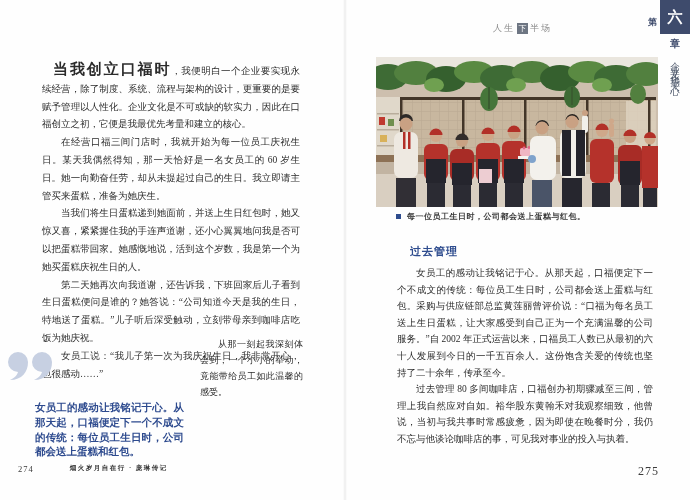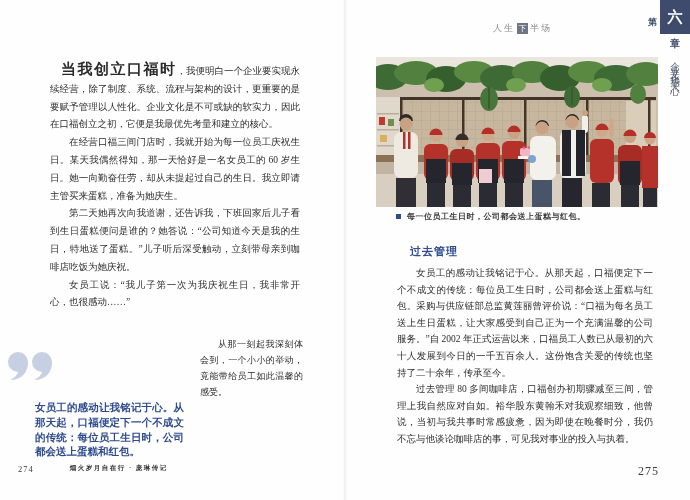--- a/index.html
+++ b/index.html
@@ -10,21 +10,21 @@
   .seam { position:absolute; left:343px; top:0; width:4px; height:500px;
           background:linear-gradient(90deg, rgba(0,0,0,0), rgba(0,0,0,0.07), rgba(0,0,0,0)); }
 
   .page { position:absolute; top:0; height:500px; width:345px; }
   .page-left  { left:0; }
   .page-right { left:345px; }
 
   
   .left-body { position:absolute; left:42px; top:62px; width:258px;
                font-size:9.5px; line-height:17.8px; text-align:justify; }
-  .left-body p { text-indent:2em;margin-left:8px; }
+  .left-body p { text-indent:2em; }
   .left-body p.lead { text-indent:11px; }
   .lead-title { font-size:15px; font-weight:bold; letter-spacing:1.5px; line-height:1; }
 
   .quote-block { position:absolute; left:8px; top:352px; width:176px; }
   .quote-mark { width:46px; height:28px; display:block; }
   .quote-text { margin-top:20px; padding-left:27px; width:176px;
                 font-family:"Liberation Sans","DejaVu Sans",sans-serif;
                 font-weight:bold; font-size:10.5px; line-height:14.8px;
                 color:#2d4a8e; text-align:justify; }
 
@@ -78,20 +78,21 @@
 </head>
 <body>
 
 <div class="spread">
 
   <div class="page page-left">
 
     <div class="left-body">
       <p class="lead"><span class="lead-title">当我创立口福时</span><span>，我便明白一个企业要实现永续经营，除了制度、系统、流程与架构的设计，更重要的是要赋予管理以人性化。企业文化是不可或缺的软实力，因此在口福创立之初，它便是我最优先考量和建立的核心。</span></p>
       <p>在经营口福三间门店时，我就开始为每一位员工庆祝生日。某天我偶然得知，那一天恰好是一名女员工的 60 岁生日。她一向勤奋任劳，却从未提起过自己的生日。我立即请主管买来蛋糕，准备为她庆生。</p>
+      <p>当我们将生日蛋糕递到她面前，并送上生日红包时，她又惊又喜，紧紧握住我的手连声道谢，还小心翼翼地问我是否可以把蛋糕带回家。她感慨地说，活到这个岁数，我是第一个为她买蛋糕庆祝生日的人。</p>
       <p>第二天她再次向我道谢，还告诉我，下班回家后儿子看到生日蛋糕便问是谁的？她答说：“公司知道今天是我的生日，特地送了蛋糕。”儿子听后深受触动，立刻带母亲到咖啡店吃饭为她庆祝。</p>
       <p>女员工说：“我儿子第一次为我庆祝生日，我非常开心，也很感动……”</p>
     </div>
 
     <div class="quote-block">
       <svg class="quote-mark" viewBox="0 0 46 28" xmlns="http://www.w3.org/2000/svg">
         <path d="M20 10 a10 10 0 1 0 -10 10 c0 0 -1 5 -8 8 c12 0 18 -8 18 -18 z" fill="#c7d0e2"></path>
         <path d="M44 10 a10 10 0 1 0 -10 10 c0 0 -1 5 -8 8 c12 0 18 -8 18 -18 z" fill="#c7d0e2"></path>
       </svg>
       <div class="quote-text">女员工的感动让我铭记于心。从那天起，口福便定下一个不成文的传统：每位员工生日时，公司都会送上蛋糕和红包。</div>

